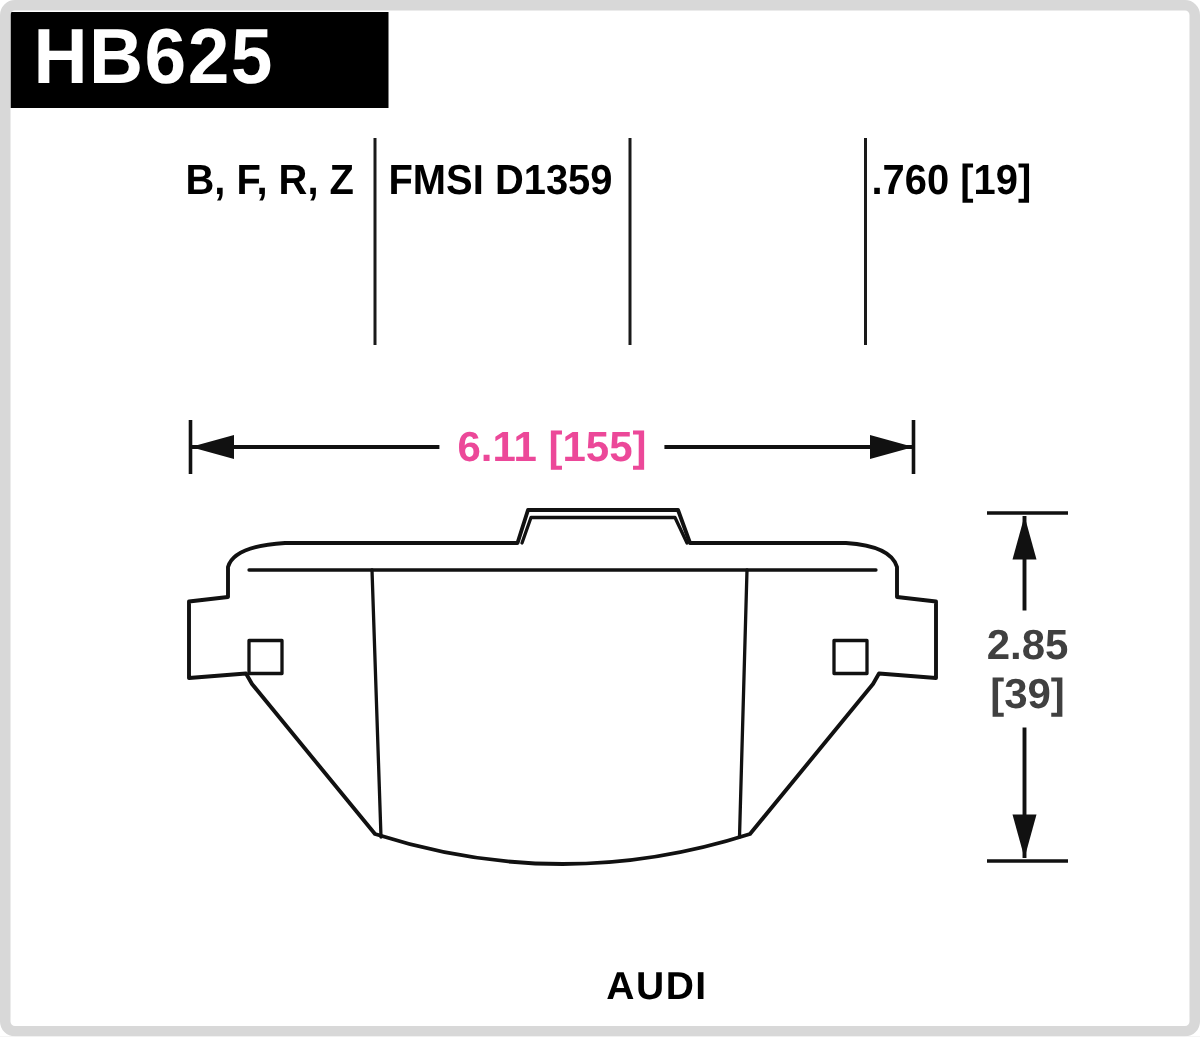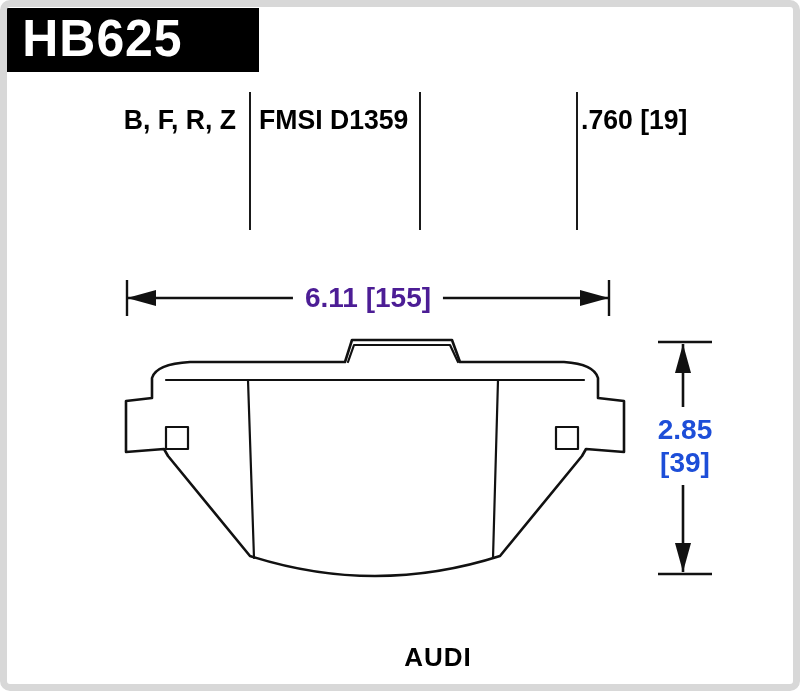--- a/index.html
+++ b/index.html
@@ -73,41 +73,41 @@
   .hdim svg { position: absolute; inset: 0; }
   .dim-label {
     position: absolute;
     left: 50%;
     top: 50%;
     transform: translate(-50%, -50%);
     background: #ffffff;
     padding: 0 12px;
     font-size: 28px;
     font-weight: bold;
-    color: #4c1d95;
+    color: #ec4899;
     white-space: nowrap;
   }
   .vdim {
     position: absolute;
     left: 650px;
     top: 336px;
     width: 70px;
     height: 244px;
   }
   .vdim svg { position: absolute; inset: 0; }
   .vdim-label {
     position: absolute;
     left: 50%;
     top: 45%;
     transform: translate(-50%, -50%);
     background: #ffffff;
     padding: 6px 2px;
     font-size: 28px;
     font-weight: bold;
-    color: #1d4ed8;
+    color: #404040;
     text-align: center;
     line-height: 33px;
     white-space: nowrap;
   }
   .pad-drawing {
     position: absolute;
     left: 108px;
     top: 328px;
     width: 530px;
     height: 255px;

